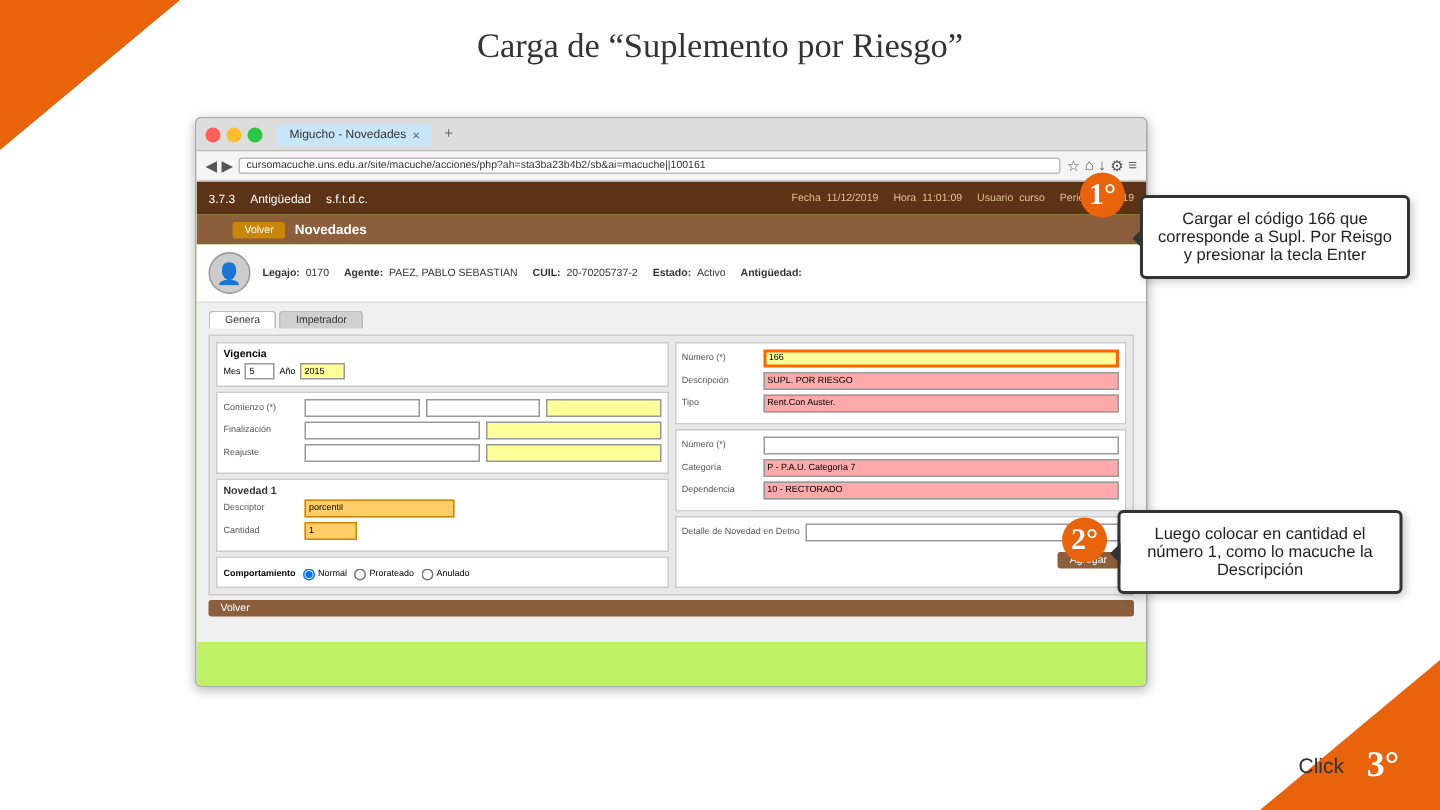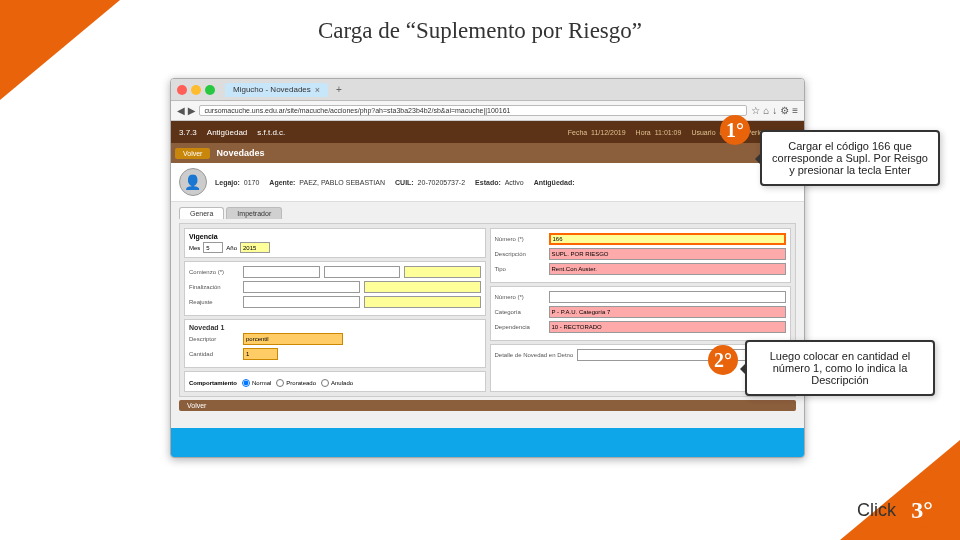--- a/index.html
+++ b/index.html
@@ -55,21 +55,20 @@
       position: absolute;
       top: 78px;
       left: 130px;
       width: 635px;
       height: 380px;
       border: 1px solid #aaa;
       border-radius: 4px;
       box-shadow: 0 2px 8px rgba(0,0,0,0.3);
       overflow: hidden;
       background: #fff;
-      margin-left: 40px;
     }
 
     
     .browser-chrome {
       background: #ddd;
       height: 22px;
       display: flex;
       align-items: center;
       padding: 0 6px;
       gap: 4px;
@@ -134,21 +133,21 @@
     }
     .urlbar-icons {
       display: flex;
       gap: 3px;
       color: #555;
       font-size: 10px;
     }
 
     
     .app-content {
-      background: #0ea5e9;
+      background: #bef264;
       height: calc(100% - 42px);
       overflow: hidden;
     }
 
     
     .app-header {
       background: #5c3317;
       height: 22px;
       display: flex;
       align-items: center;
@@ -163,21 +162,21 @@
       color: #e0c090;
       font-size: 7px;
     }
 
     
     .toolbar {
       background: #8b5e3c;
       height: 20px;
       display: flex;
       align-items: center;
-      padding: 0 4px;
+      padding: 0 24px;
       gap: 6px;
     }
     .toolbar-btn {
       background: #c8860a;
       color: #fff;
       font-size: 7px;
       padding: 2px 8px;
       border-radius: 2px;
       cursor: pointer;
     }
@@ -408,21 +407,21 @@
     .callout-3-area {
       position: absolute;
       bottom: 12px;
       right: 20px;
       display: flex;
       align-items: center;
       gap: 8px;
     }
 
     .click-label {
-      font-size: 18px;
+      font-size: 14px;
       color: #333;
       font-weight: normal;
       text-align: right;
     }
 
     .step-3 {
       width: 36px;
       height: 36px;
       background: #e8630a;
       color: #fff;
@@ -660,21 +659,21 @@
 
   <div class="callout-1">
     <span>Cargar el código 166 que corresponde a Supl. Por Reisgo y presionar la tecla Enter</span>
   </div>
 
   <div class="step-2">
     <span>2°</span>
   </div>
 
   <div class="callout-2">
-    <span>Luego colocar en cantidad el número 1, como lo indica la Descripción</span>
+    <span>Luego colocar en cantidad el número 1, como lo macuche la Descripción</span>
   </div>
 
   <div class="callout-3-area">
     <span class="click-label">Click</span>
     <div class="step-3">
       <span>3°</span>
     </div>
   </div>
 
 </div>

